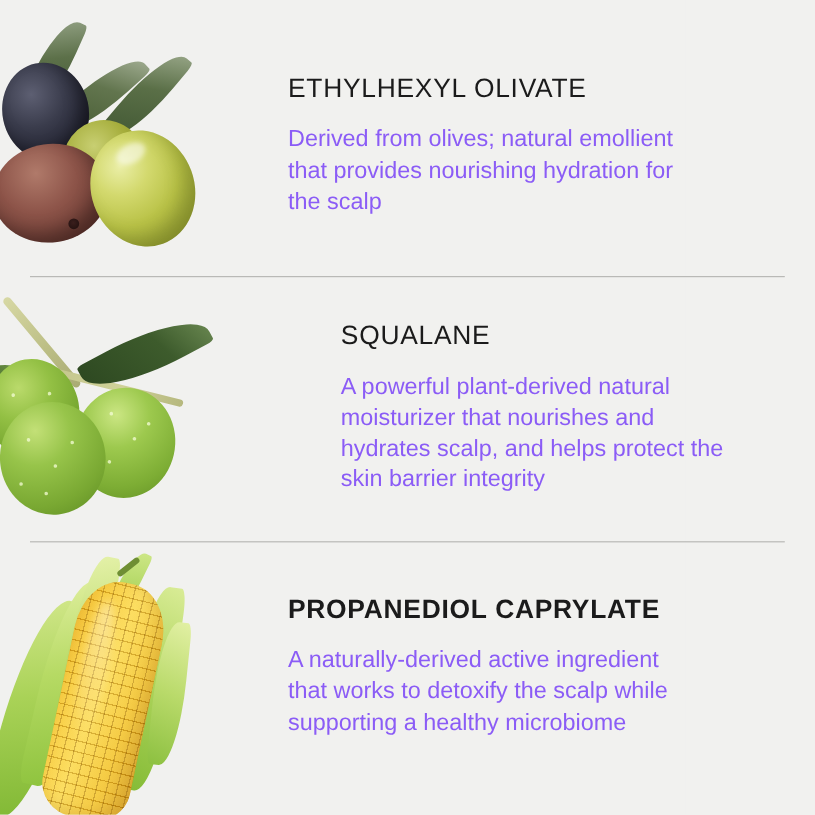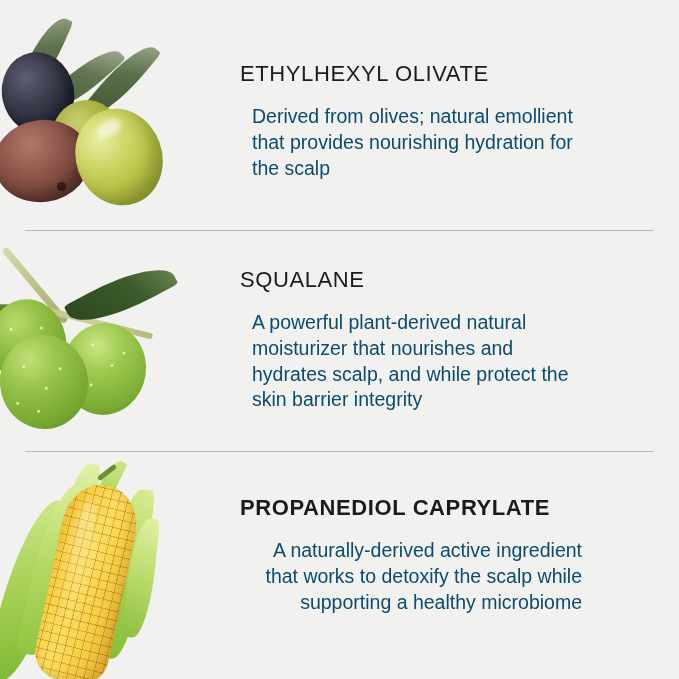--- a/index.html
+++ b/index.html
@@ -23,21 +23,21 @@
 
   .ingredient-row {
     position: absolute;
     left: 0;
     width: 679px;
     display: flex;
     flex-direction: row;
     align-items: flex-start;
   }
   .row-1 { top: 0px;   height: 226px; }
-  .row-2 { top: 227px; height: 220px; }
+  .row-2 { top: 227px; height: 220px; gap: 44px; }
   .row-3 { top: 448px; height: 231px; }
 
   .media-col {
     position: relative;
     width: 232px;
     height: 100%;
     flex: 0 0 232px;
     overflow: hidden;
   }
   .text-col {
@@ -53,31 +53,31 @@
     letter-spacing: 0.6px;
     color: #1b1b1b;
     text-transform: uppercase;
     line-height: 1.1;
     margin: 0;
     white-space: nowrap;
   }
   .ingredient-desc {
     font-size: 19.5px;
     font-weight: 400;
-    color: #0c4a6e;
+    color: #8b5cf6;
     line-height: 1.32;
-    margin: 12px;
+    margin: 0;
     max-width: 330px;
   }
   .row-1 .ingredient-title { margin-top: 62px; }
   .row-1 .ingredient-desc  { margin-top: 18px; }
   .row-2 .ingredient-title { margin-top: 41px; }
   .row-2 .ingredient-desc  { margin-top: 18px; }
   .row-3 .ingredient-title { margin-top: 48px; font-weight: bold; }
-  .row-3 .ingredient-desc  { margin-top: 18px; text-align: right; }
+  .row-3 .ingredient-desc  { margin-top: 18px; }
 
   .divider {
     position: absolute;
     left: 25px;
     width: 629px;
     height: 1px;
     background: #b9b9b6;
   }
   .divider-1 { top: 230px; }
   .divider-2 { top: 451px; }
@@ -372,21 +372,21 @@
           <span class="speck" style="left:24px;top:28px"></span>
           <span class="speck" style="left:44px;top:52px"></span>
           <span class="speck" style="left:14px;top:64px"></span>
           <span class="speck" style="left:60px;top:34px"></span>
           <span class="speck" style="left:34px;top:74px"></span>
         </div>
       </div>
     </div>
     <div class="text-col">
       <div class="ingredient-title">SQUALANE</div>
-      <div class="ingredient-desc">A powerful plant-derived natural moisturizer that nourishes and hydrates scalp, and while protect the skin barrier integrity</div>
+      <div class="ingredient-desc">A powerful plant-derived natural moisturizer that nourishes and hydrates scalp, and helps protect the skin barrier integrity</div>
     </div>
   </div>
 
   <div class="divider divider-2"></div>
 
   <div class="ingredient-row row-3">
     <div class="media-col">
       <div class="corn-wrap">
         <div class="husk husk-1"></div>
         <div class="husk husk-2"></div>

